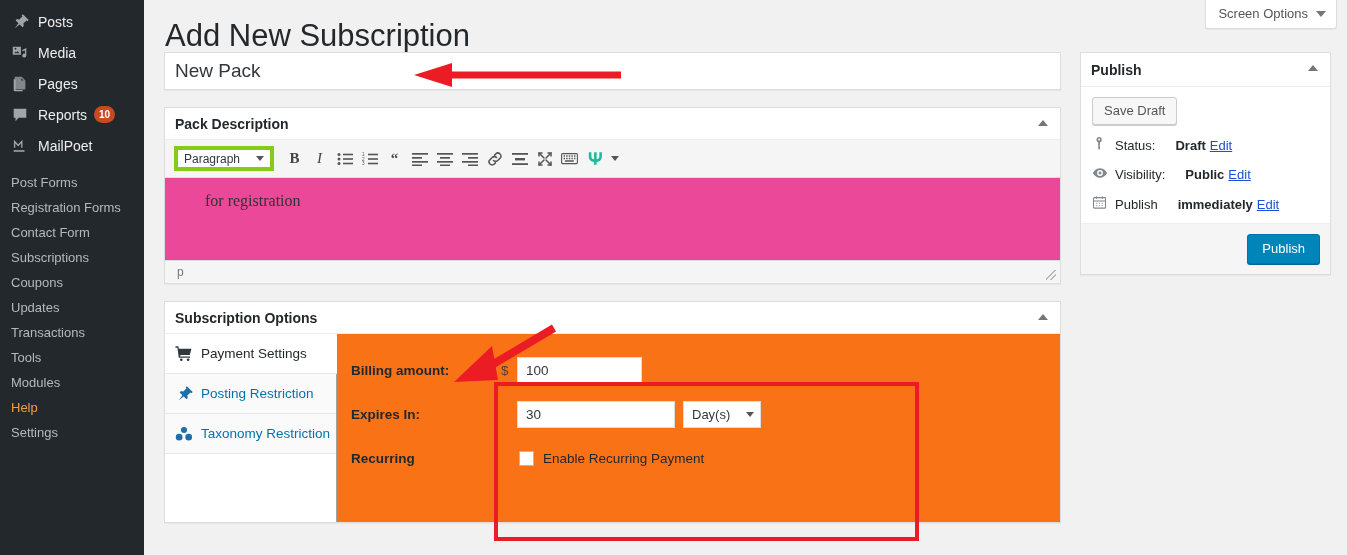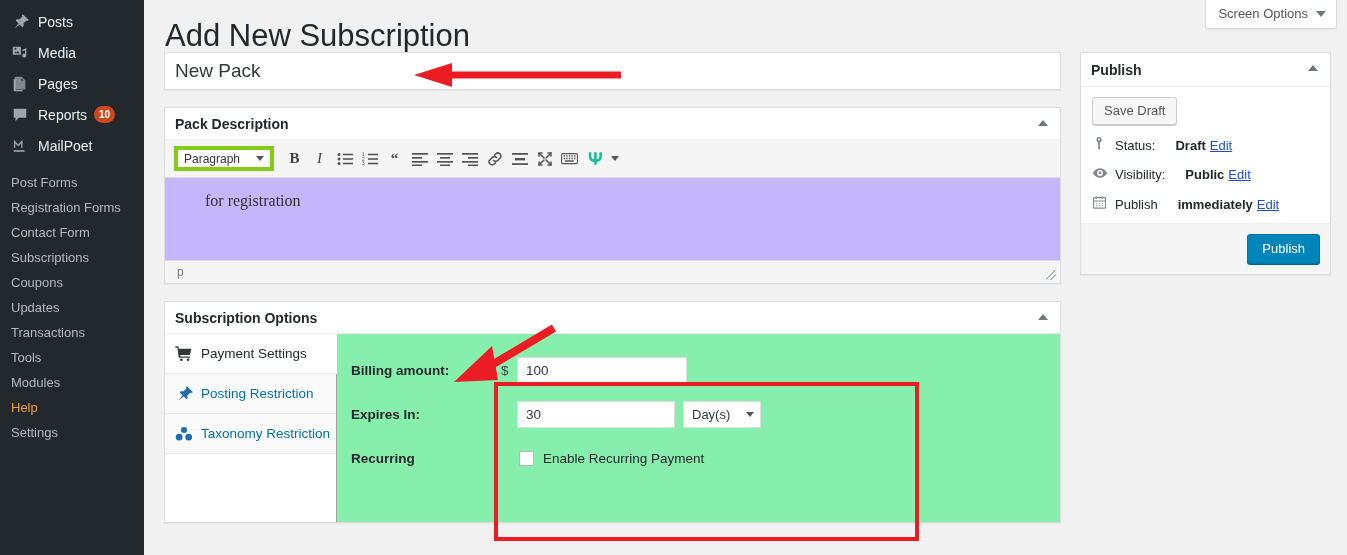--- a/index.html
+++ b/index.html
@@ -162,21 +162,21 @@
   }
   .tb-btn {
     width: 25px; height: 26px;
     display: flex; align-items: center; justify-content: center;
     color: #555;
   }
   .tb-btn svg { display: block; }
   .tb-text { font-size: 15px; color: #444; line-height: 1; }
   #editor-body {
     height: 82px;
-    background: #c4b5fd;
+    background: #ec4899;
     padding: 14px 20px 0 40px;
     font-family: "Liberation Serif", serif;
     font-size: 16px;
     color: #333;
   }
   #editor-status {
     position: relative;
     height: 23px;
     border-top: 1px solid #ddd;
     background: #f5f5f5;
@@ -200,39 +200,39 @@
     height: 40px;
     padding-left: 10px;
     font-size: 13.5px;
     color: #0073aa;
     border-bottom: 1px solid #e8e8e8;
     background: #fafafa;
   }
   .tab.active { background: #fff; color: #23282d; border-right: 1px solid #fff; margin-right:-1px; }
   .tab .ticon { width: 18px; height: 18px; display:block; flex:0 0 18px;}
   #tabs .tab-filler { height: 68px; background: #fff; }
-  #tab-panel { flex: 1; background: #86efac; padding: 14px 0 16px 14px; position: relative; }
+  #tab-panel { flex: 1; background: #f97316; padding: 14px 0 16px 14px; position: relative; }
 
   .field-row { display: flex; align-items: center; height: 44px; }
   .field-label {
     width: 150px; flex: 0 0 150px;
     font-size: 13.5px; font-weight: bold; color: #23282d;
   }
   .dollar { width: 16px; flex: 0 0 16px; font-size: 13.5px; color:#444; }
   .txt-input {
     height: 27px;
     border: 1px solid #ddd;
     background: #fff;
     font-family: "Liberation Sans", sans-serif;
     font-size: 13.5px;
     color: #32373c;
     padding: 0 8px;
     outline: none;
   }
-  #billing-input { width: 170px; }
+  #billing-input { width: 125px; }
   #expires-input { width: 158px; margin-left: 16px; }
   .sel-box {
     width: 78px; height: 27px;
     margin-left: 8px;
     border: 1px solid #ddd;
     background: #fff;
     display: flex; align-items: center; justify-content: space-between;
     padding: 0 6px 0 8px;
     font-size: 13px; color: #32373c;
   }

